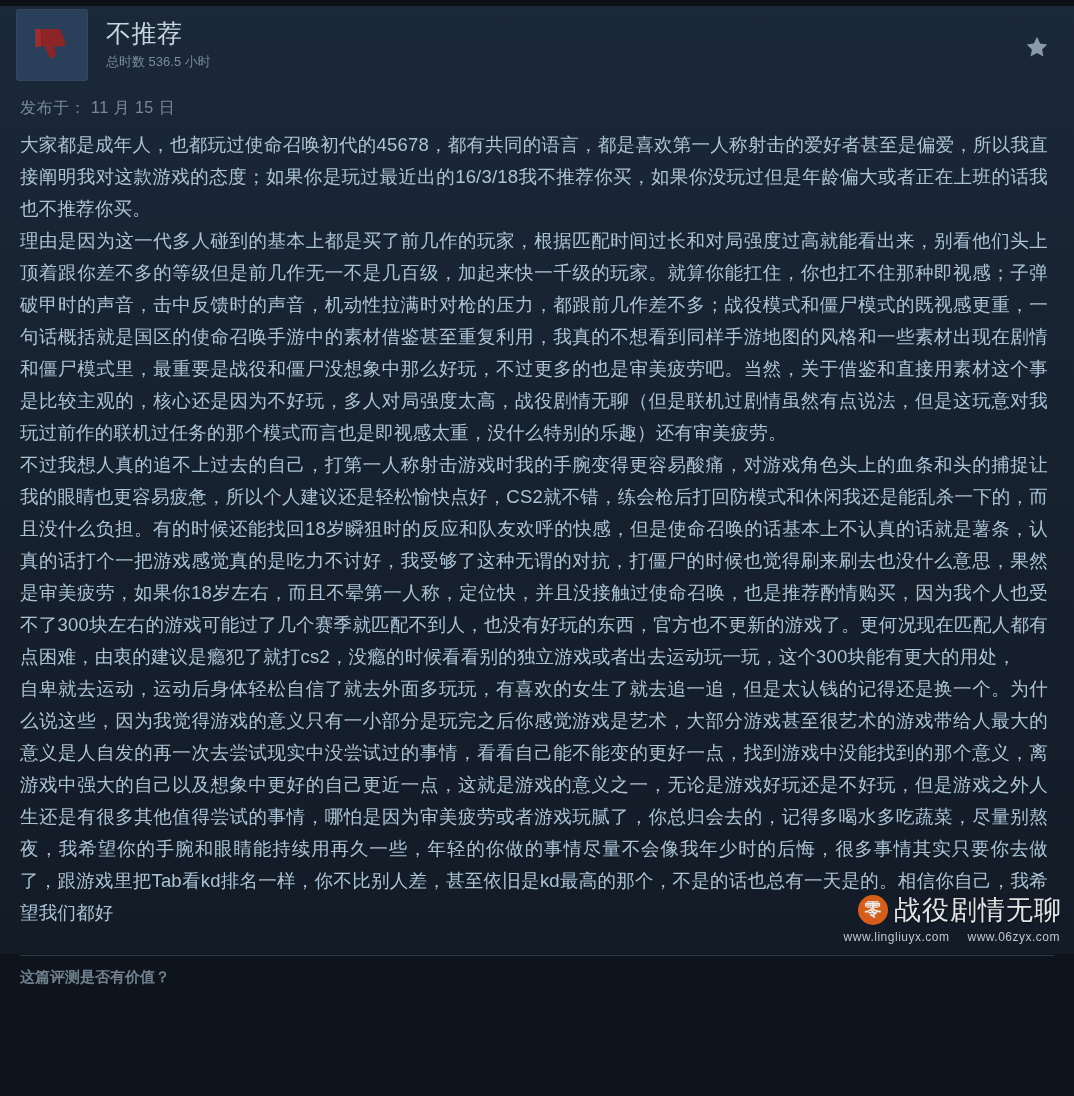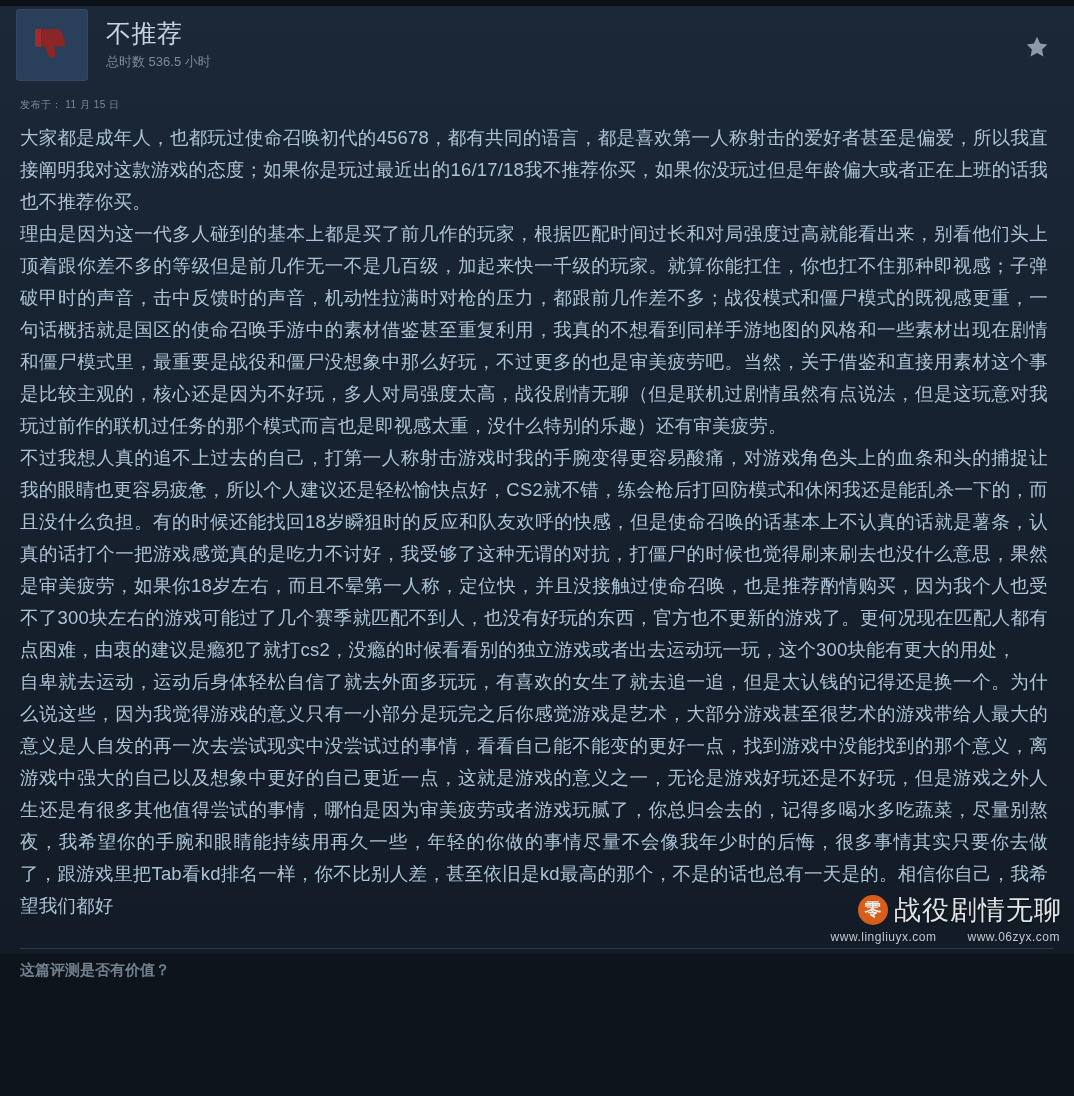--- a/index.html
+++ b/index.html
@@ -83,21 +83,21 @@
     height: 26px;
     color: #8a9aa8;
     font-size: 26px;
     line-height: 26px;
     text-align: center;
     cursor: pointer;
   }
   
   .posted {
     color: #7a8a98;
-    font-size: 10px;
+    font-size: 16px;
     padding: 18px 0 6px 4px;
     letter-spacing: 0.5px;
   }
   
   .review-body {
     color: #acc3d6;
     font-size: 18.5px;
     line-height: 32px;
     padding: 4px 10px 0 4px;
     text-align: justify;
@@ -145,21 +145,21 @@
     font-weight: bold;
   }
   .wm-text {
     color: #f3f4f6;
     font-size: 27px;
     letter-spacing: 1px;
     text-shadow: 0 1px 2px rgba(0,0,0,0.6);
   }
   .wm-sub {
     display: flex;
-    gap: 31px;
+    gap: 18px;
     margin-top: 2px;
     margin-right: 2px;
     justify-content: space-between;
   }
   .wm-sub span {
     color: #cfd6dd;
     font-size: 12px;
     letter-spacing: 0.5px;
   }
 </style>
@@ -191,21 +191,21 @@
       <div class="star-btn">
         <svg width="26" height="26" viewBox="0 0 24 24" aria-hidden="true">
           <path d="M12 2.6 l2.9 6.1 6.6 0.9 -4.8 4.6 1.2 6.6 -5.9 -3.2 -5.9 3.2 1.2 -6.6 -4.8 -4.6 6.6 -0.9 Z" fill="#8a9aa8"></path>
         </svg>
       </div>
     </div>
 
     <div class="posted">发布于：  11 月 15 日</div>
 
     <div class="review-body">
-      <p>大家都是成年人，也都玩过使命召唤初代的45678，都有共同的语言，都是喜欢第一人称射击的爱好者甚至是偏爱，所以我直接阐明我对这款游戏的态度；如果你是玩过最近出的16/17/18我不推荐你买，如果你没玩过但是年龄偏大或者正在上班的话我也不推荐你买。</p>
+      <p>大家都是成年人，也都玩过使命召唤初代的45678，都有共同的语言，都是喜欢第一人称射击的爱好者甚至是偏爱，所以我直接阐明我对这款游戏的态度；如果你是玩过最近出的16/3/18我不推荐你买，如果你没玩过但是年龄偏大或者正在上班的话我也不推荐你买。</p>
       <p>理由是因为这一代多人碰到的基本上都是买了前几作的玩家，根据匹配时间过长和对局强度过高就能看出来，别看他们头上顶着跟你差不多的等级但是前几作无一不是几百级，加起来快一千级的玩家。就算你能扛住，你也扛不住那种即视感；子弹破甲时的声音，击中反馈时的声音，机动性拉满时对枪的压力，都跟前几作差不多；战役模式和僵尸模式的既视感更重，一句话概括就是国区的使命召唤手游中的素材借鉴甚至重复利用，我真的不想看到同样手游地图的风格和一些素材出现在剧情和僵尸模式里，最重要是战役和僵尸没想象中那么好玩，不过更多的也是审美疲劳吧。当然，关于借鉴和直接用素材这个事是比较主观的，核心还是因为不好玩，多人对局强度太高，战役剧情无聊（但是联机过剧情虽然有点说法，但是这玩意对我玩过前作的联机过任务的那个模式而言也是即视感太重，没什么特别的乐趣）还有审美疲劳。</p>
       <p>不过我想人真的追不上过去的自己，打第一人称射击游戏时我的手腕变得更容易酸痛，对游戏角色头上的血条和头的捕捉让我的眼睛也更容易疲惫，所以个人建议还是轻松愉快点好，CS2就不错，练会枪后打回防模式和休闲我还是能乱杀一下的，而且没什么负担。有的时候还能找回18岁瞬狙时的反应和队友欢呼的快感，但是使命召唤的话基本上不认真的话就是薯条，认真的话打个一把游戏感觉真的是吃力不讨好，我受够了这种无谓的对抗，打僵尸的时候也觉得刷来刷去也没什么意思，果然是审美疲劳，如果你18岁左右，而且不晕第一人称，定位快，并且没接触过使命召唤，也是推荐酌情购买，因为我个人也受不了300块左右的游戏可能过了几个赛季就匹配不到人，也没有好玩的东西，官方也不更新的游戏了。更何况现在匹配人都有点困难，由衷的建议是瘾犯了就打cs2，没瘾的时候看看别的独立游戏或者出去运动玩一玩，这个300块能有更大的用处，</p>
       <p>自卑就去运动，运动后身体轻松自信了就去外面多玩玩，有喜欢的女生了就去追一追，但是太认钱的记得还是换一个。为什么说这些，因为我觉得游戏的意义只有一小部分是玩完之后你感觉游戏是艺术，大部分游戏甚至很艺术的游戏带给人最大的意义是人自发的再一次去尝试现实中没尝试过的事情，看看自己能不能变的更好一点，找到游戏中没能找到的那个意义，离游戏中强大的自己以及想象中更好的自己更近一点，这就是游戏的意义之一，无论是游戏好玩还是不好玩，但是游戏之外人生还是有很多其他值得尝试的事情，哪怕是因为审美疲劳或者游戏玩腻了，你总归会去的，记得多喝水多吃蔬菜，尽量别熬夜，我希望你的手腕和眼睛能持续用再久一些，年轻的你做的事情尽量不会像我年少时的后悔，很多事情其实只要你去做了，跟游戏里把Tab看kd排名一样，你不比别人差，甚至依旧是kd最高的那个，不是的话也总有一天是的。相信你自己，我希望我们都好</p>
     </div>
 
     <div class="divider"></div>
 
     <div class="footer-question">这篇评测是否有价值？</div>
 
   </div>

